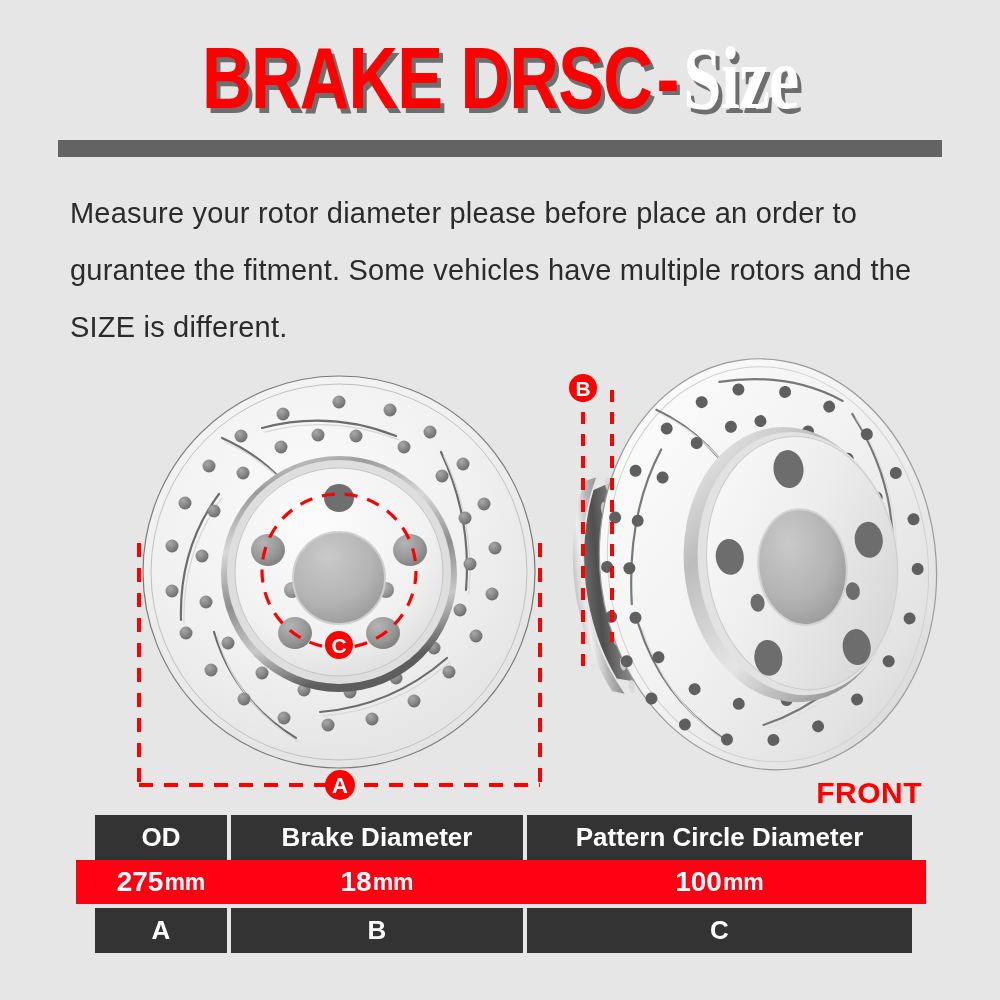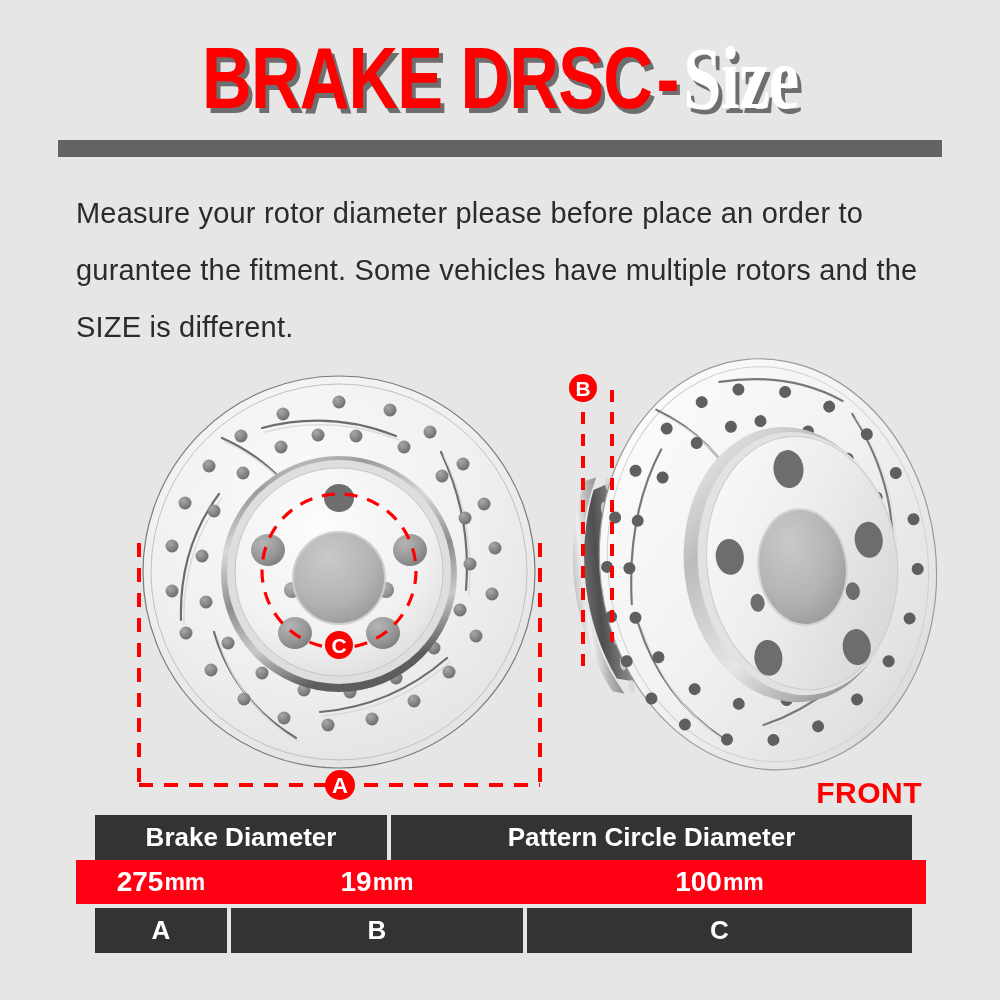--- a/index.html
+++ b/index.html
@@ -45,21 +45,21 @@
   }
 
   
   .divider{
     position:absolute;left:58px;top:140px;width:884px;height:17px;
     background:#636363;
   }
 
   
   .para{
-    position:absolute;left:76px;top:185px;width:860px;
+    position:absolute;left:70px;top:185px;width:860px;
     font-family:"Liberation Sans Narrow","Liberation Sans",sans-serif;
     font-size:29px;
     font-weight:normal;
     color:#2b2b2b;
     line-height:57px;
     letter-spacing:0.2px;
   }
 
   
   .diagram{position:absolute;left:0;top:340px;width:1000px;height:475px;}
@@ -406,32 +406,33 @@
         <text x="583" y="56" text-anchor="middle" fill="#ffffff" font-family="Liberation Sans, sans-serif" font-size="21" font-weight="bold">B</text>
       </g>
     </svg>
   </div>
 
   <div class="front-label">FRONT</div>
 
   <div class="table-wrap">
 
     <div class="headrow">
+      <div class="tcell c1">OD</div>
       <div class="tcell c2">Brake Diameter</div>
       <div class="tcell c3">Pattern Circle Diameter</div>
     </div>
 
     <div class="redband"></div>
     <div class="redrow">
       <div class="redcell c1">
           <span>275</span>
           <span class="unit">mm</span>
         </div>
       <div class="redcell c2">
-          <span>19</span>
+          <span>18</span>
           <span class="unit">mm</span>
         </div>
       <div class="redcell c3">
           <span>100</span>
           <span class="unit">mm</span>
         </div>
     </div>
 
     <div class="bottomrow">
       <div class="tcell c1">A</div>

